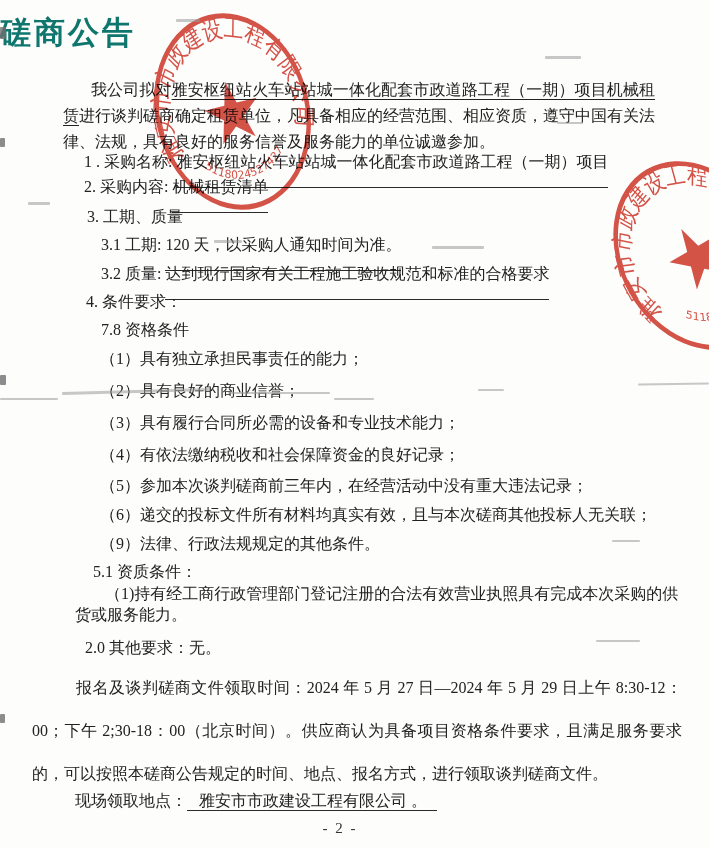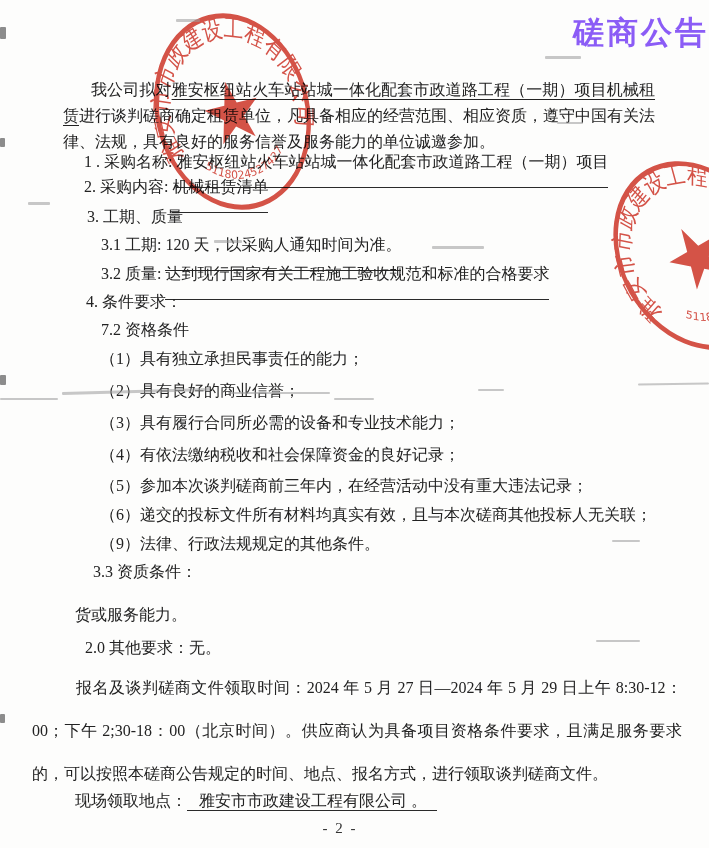--- a/index.html
+++ b/index.html
@@ -6,22 +6,22 @@
   body{
     width:709px;height:848px;
     background:#fdfdfc;
     overflow:hidden;
     font-family:"Liberation Serif","DejaVu Serif",serif;
     color:#1f1f1f;
   }
   .page{position:relative;width:709px;height:848px;background:#fdfdfc;}
   .title{
     position:absolute;top:12px;left:0;width:100%;
-    text-align:right;font-size:31px;font-weight:bold;
-    letter-spacing:3px;margin:0;color:#8b5cf6;
+    text-align:left;font-size:31px;font-weight:bold;
+    letter-spacing:3px;margin:0;color:#0f766e;
   }
   .line{
     position:absolute;white-space:nowrap;
     font-size:16px;line-height:21px;color:#222;
   }
   .para{
     position:absolute;font-size:16px;color:#222;
     text-align:justify;text-justify:inter-ideograph;
   }
   .intro{top:77px;left:63px;width:592px;line-height:26px;text-indent:28px;}
@@ -59,31 +59,32 @@
   <div class="line" style="top:176px;left:84px"><span>2. 采购内容: </span><span class="u">机械租赁清单</span></div>
 
   <div class="line" style="top:206px;left:87px">3. 工期、质量</div>
 
   <div class="line" style="top:234px;left:101px"><span>3.1 工期: </span><span class="u">120 天，以采购人通知时间为准。</span></div>
 
   <div class="line" style="top:263px;left:101px"><span>3.2 质量: </span><span class="u">达到现行国家有关工程施工验收规范和标准的合格要求</span></div>
 
   <div class="line" style="top:291px;left:86px">4. 条件要求：</div>
 
-  <div class="line" style="top:319px;left:101px">7.2 资格条件</div>
+  <div class="line" style="top:319px;left:101px">7.8 资格条件</div>
 
   <div class="line" style="top:348px;left:100px">（1）具有独立承担民事责任的能力；</div>
   <div class="line" style="top:380px;left:100px">（2）具有良好的商业信誉；</div>
   <div class="line" style="top:412px;left:100px">（3）具有履行合同所必需的设备和专业技术能力；</div>
   <div class="line" style="top:444px;left:100px">（4）有依法缴纳税收和社会保障资金的良好记录；</div>
   <div class="line" style="top:475px;left:100px">（5）参加本次谈判磋商前三年内，在经营活动中没有重大违法记录；</div>
   <div class="line" style="top:504px;left:100px">（6）递交的投标文件所有材料均真实有效，且与本次磋商其他投标人无关联；</div>
   <div class="line" style="top:533px;left:100px">（9）法律、行政法规规定的其他条件。</div>
 
-  <div class="line" style="top:561px;left:93px">3.3 资质条件：</div>
+  <div class="line" style="top:561px;left:93px">5.1 资质条件：</div>
+  <div class="line" style="top:583px;left:105px">（1)持有经工商行政管理部门登记注册的合法有效营业执照具有完成本次采购的供</div>
   <div class="line" style="top:604px;left:75px">货或服务能力。</div>
 
   <div class="line" style="top:637px;left:85px">2.0 其他要求：无。</div>
 
   <div class="para registration">报名及谈判磋商文件领取时间：2024 年 5 月 27 日—2024 年 5 月 29 日上午 8:30-12：00；下午 2;30-18：00（北京时间）。供应商认为具备项目资格条件要求，且满足服务要求的，可以按照本磋商公告规定的时间、地点、报名方式，进行领取谈判磋商文件。</div>
 
 
   <div class="line" style="top:790px;left:75px"><span>现场领取地点：</span><span class="u u-pad">雅安市市政建设工程有限公司 。</span></div>
 
   <div class="pagenum">- 2 -</div>

